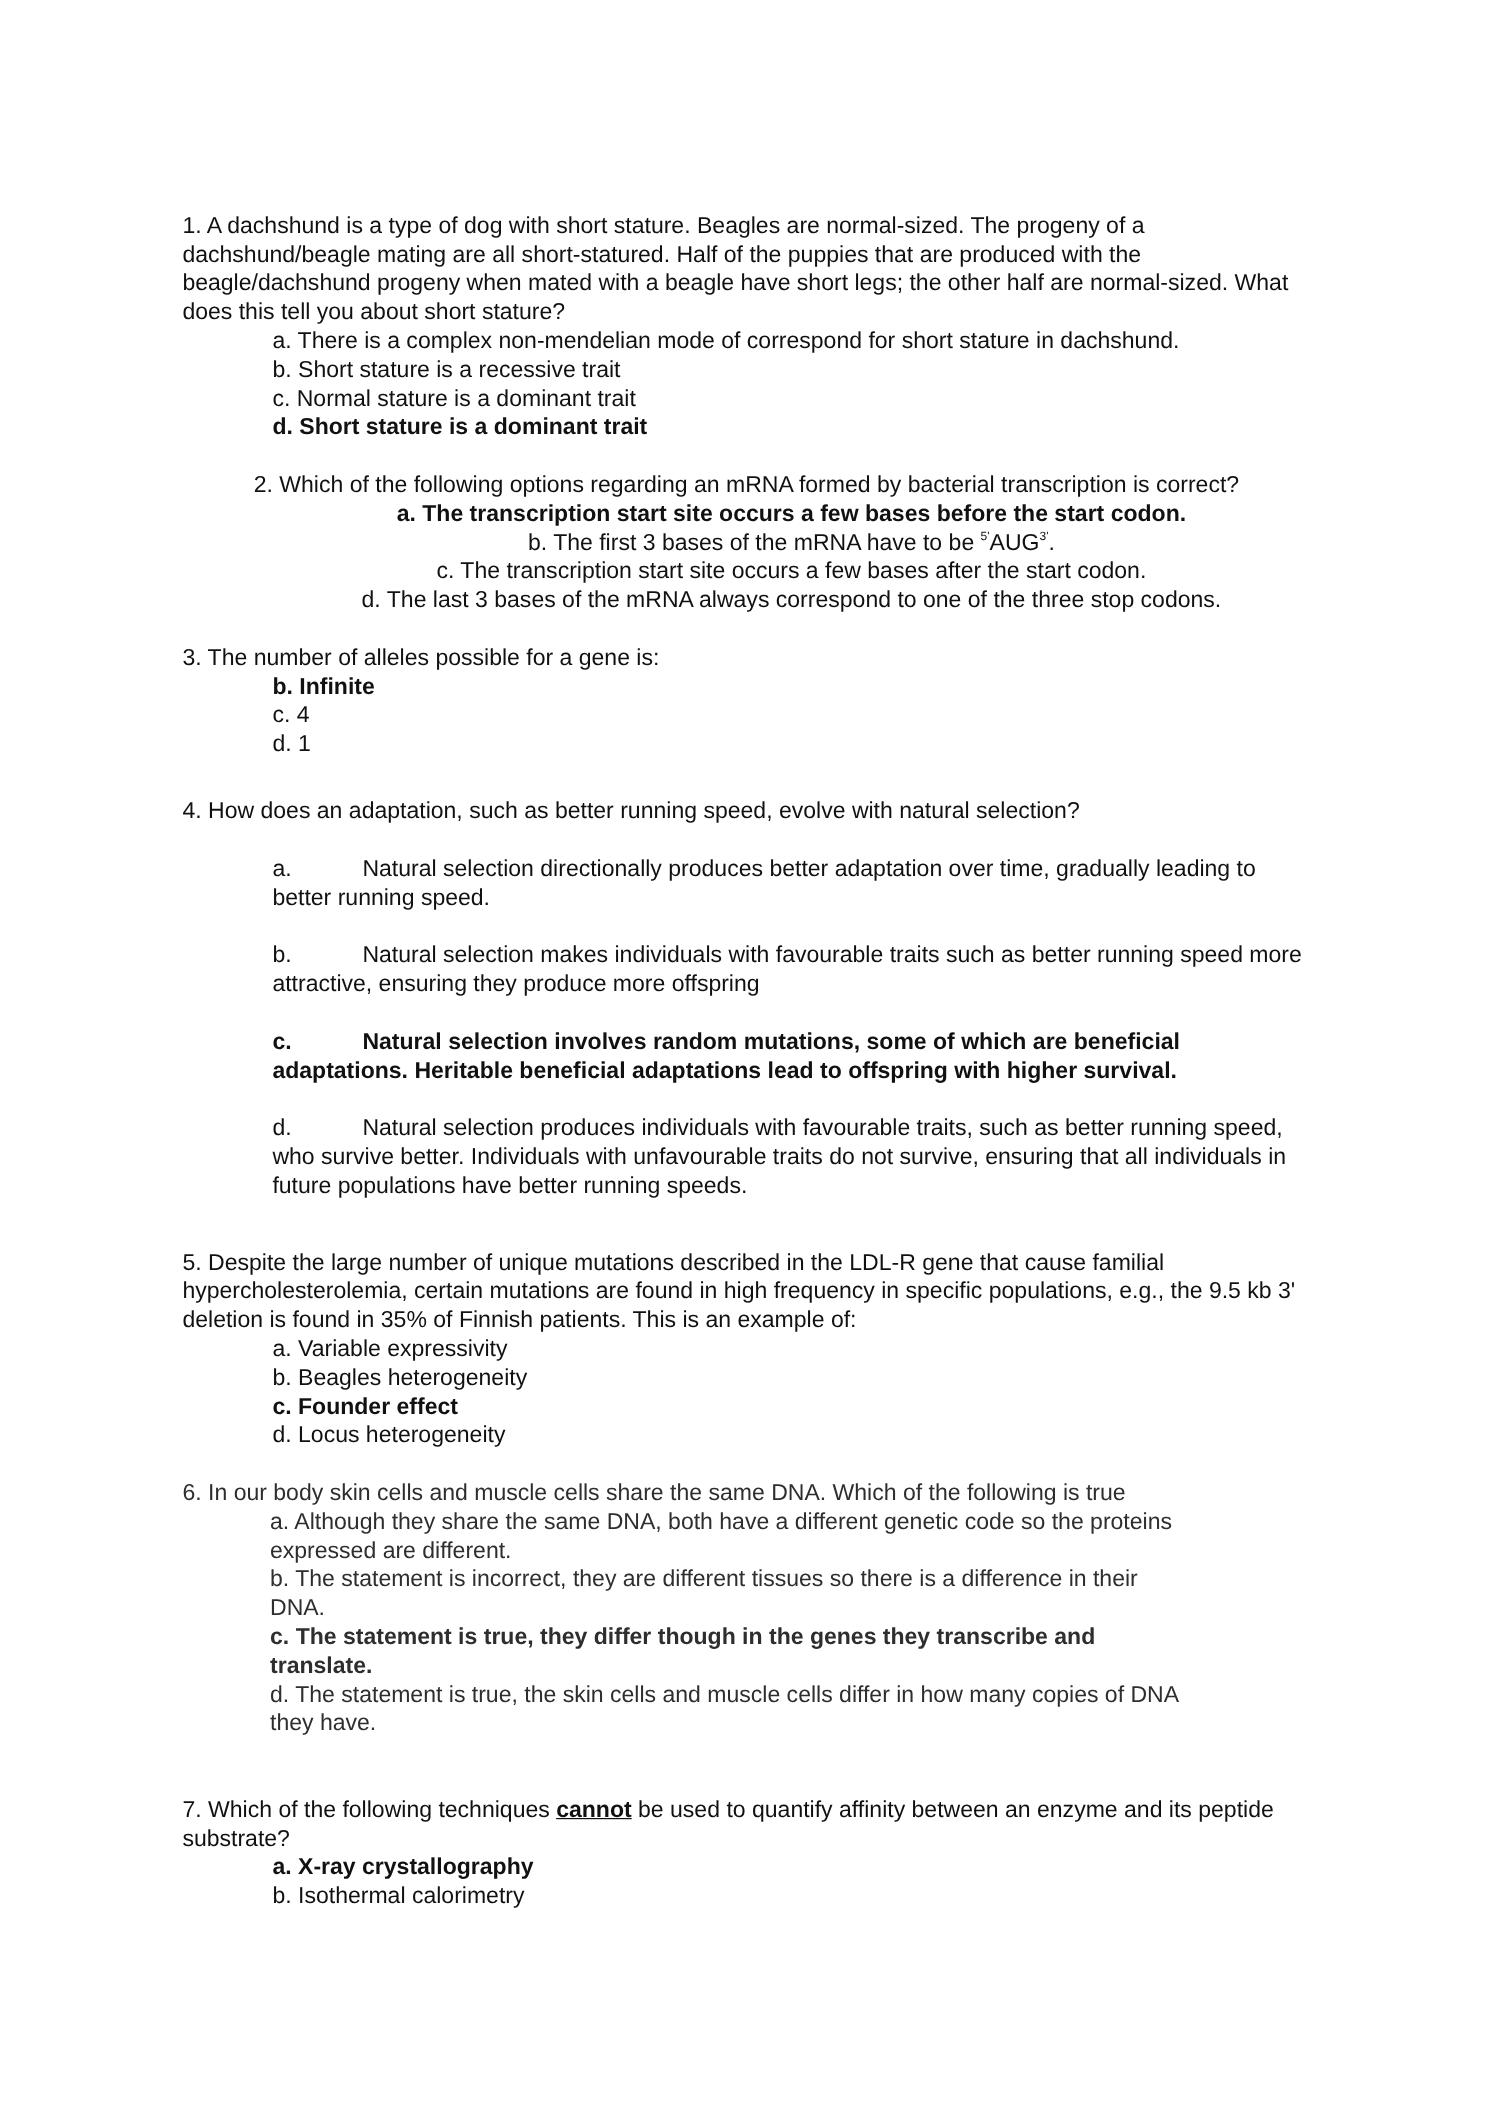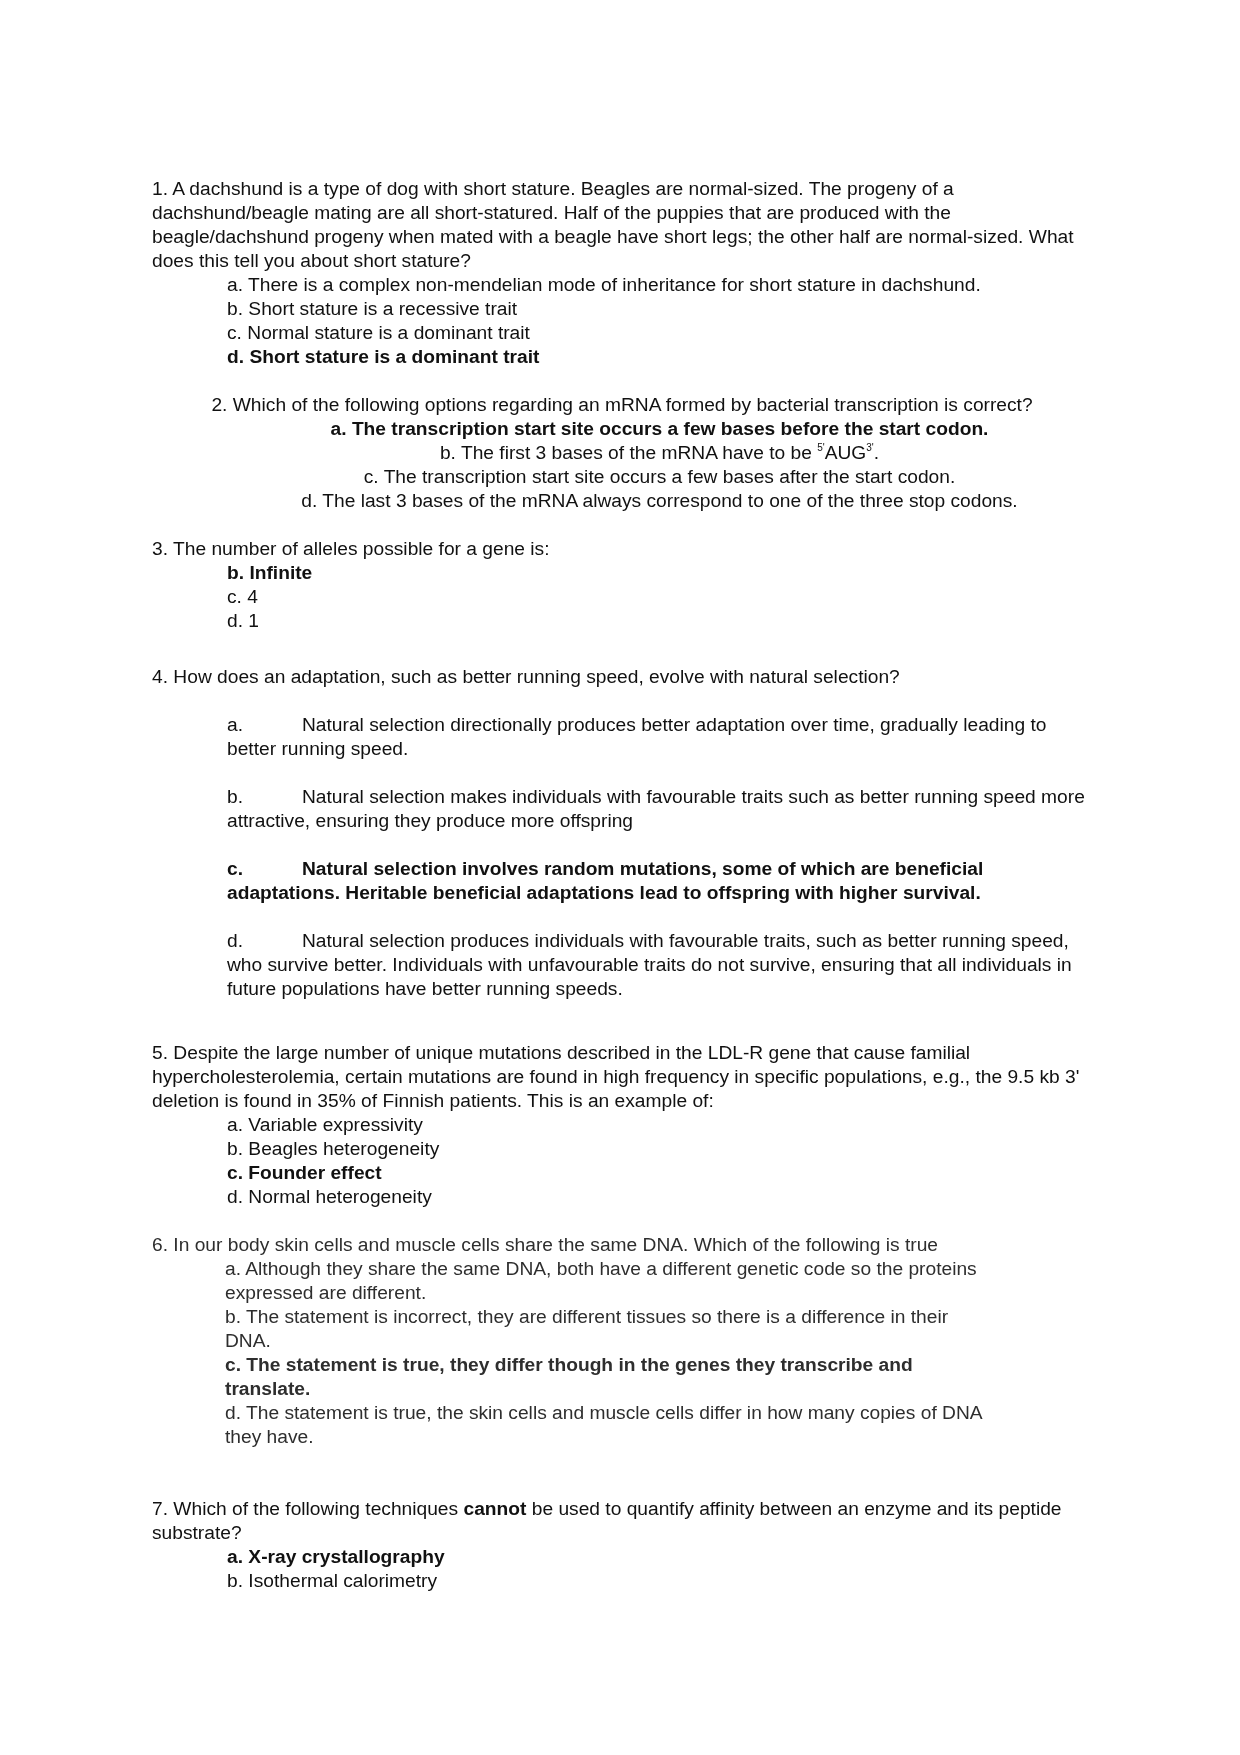--- a/index.html
+++ b/index.html
@@ -41,21 +41,21 @@
     }
     .bold { font-weight: bold; }
     .gray { color: #2e2e2e; }
     sup {
       font-size: 10px;
       line-height: 0;
       vertical-align: super;
       position: relative;
       top: -1px;
     }
-    .u { font-weight: bold; }
+    .u { text-decoration: underline; font-weight: bold; }
 
     
     .tabopt {
       padding-left: 75px;
       margin: 0 0 24px 0;
       width: 870px;
     }
     .tabopt .lbl {
       display: inline-block;
       width: 75px;
@@ -73,21 +73,21 @@
     #q7 { top: 1497px; }
   </style>
 </head>
 <body>
 
 <div class="page">
 
   <div class="q" id="q1">
     <p class="stem"><span>1.</span> <span>A dachshund is a type of dog with short stature. Beagles are normal-sized. The progeny of a dachshund/beagle mating are all short-statured. Half of the puppies that are produced with the beagle/dachshund progeny when mated with a beagle have short legs; the other half are normal-sized. What does this tell you about short stature?</span></p>
     <ul class="opts">
-      <li><span>a.</span> <span>There is a complex non-mendelian mode of inheritance for short stature in dachshund.</span></li>
+      <li><span>a.</span> <span>There is a complex non-mendelian mode of correspond for short stature in dachshund.</span></li>
       <li><span>b.</span> <span>Short stature is a recessive trait</span></li>
       <li><span>c.</span> <span>Normal stature is a dominant trait</span></li>
       <li class="bold"><span>d.</span> <span>Short stature is a dominant trait</span></li>
     </ul>
   </div>
 
   <div class="q" id="q2">
     <p class="stem"><span>2.</span> <span>Which of the following options regarding an mRNA formed by bacterial transcription is correct?</span></p>
     <ul class="opts">
       <li class="bold"><span>a.</span> <span>The transcription start site occurs a few bases before the start codon.</span></li>
@@ -115,21 +115,21 @@
       <p class="tabopt"><span class="lbl">d.</span><span>Natural selection produces individuals with favourable traits, such as better running speed, who survive better. Individuals with unfavourable traits do not survive, ensuring that all individuals in future populations have better running speeds.</span></p>
     </div>
   </div>
 
   <div class="q" id="q5">
     <p class="stem"><span>5.</span> <span>Despite the large number of unique mutations described in the LDL-R gene that cause familial hypercholesterolemia, certain mutations are found in high frequency in specific populations, e.g., the 9.5 kb 3' deletion is found in 35% of Finnish patients. This is an example of:</span></p>
     <ul class="opts">
       <li><span>a.</span> <span>Variable expressivity</span></li>
       <li><span>b.</span> <span>Beagles heterogeneity</span></li>
       <li class="bold"><span>c.</span> <span>Founder effect</span></li>
-      <li><span>d.</span> <span>Normal heterogeneity</span></li>
+      <li><span>d.</span> <span>Locus heterogeneity</span></li>
     </ul>
   </div>
 
   <div class="q gray" id="q6">
     <p class="stem"><span>6.</span> <span>In our body skin cells and muscle cells share the same DNA. Which of the following is true</span></p>
     <ul class="opts">
       <li><span>a.</span> <span>Although they share the same DNA, both have a different genetic code so the proteins expressed are different.</span></li>
       <li><span>b.</span> <span>The statement is incorrect, they are different tissues so there is a difference in their DNA.</span></li>
       <li class="bold"><span>c.</span> <span>The statement is true, they differ though in the genes they transcribe and translate.</span></li>
       <li><span>d.</span> <span>The statement is true, the skin cells and muscle cells differ in how many copies of DNA they have.</span></li>

